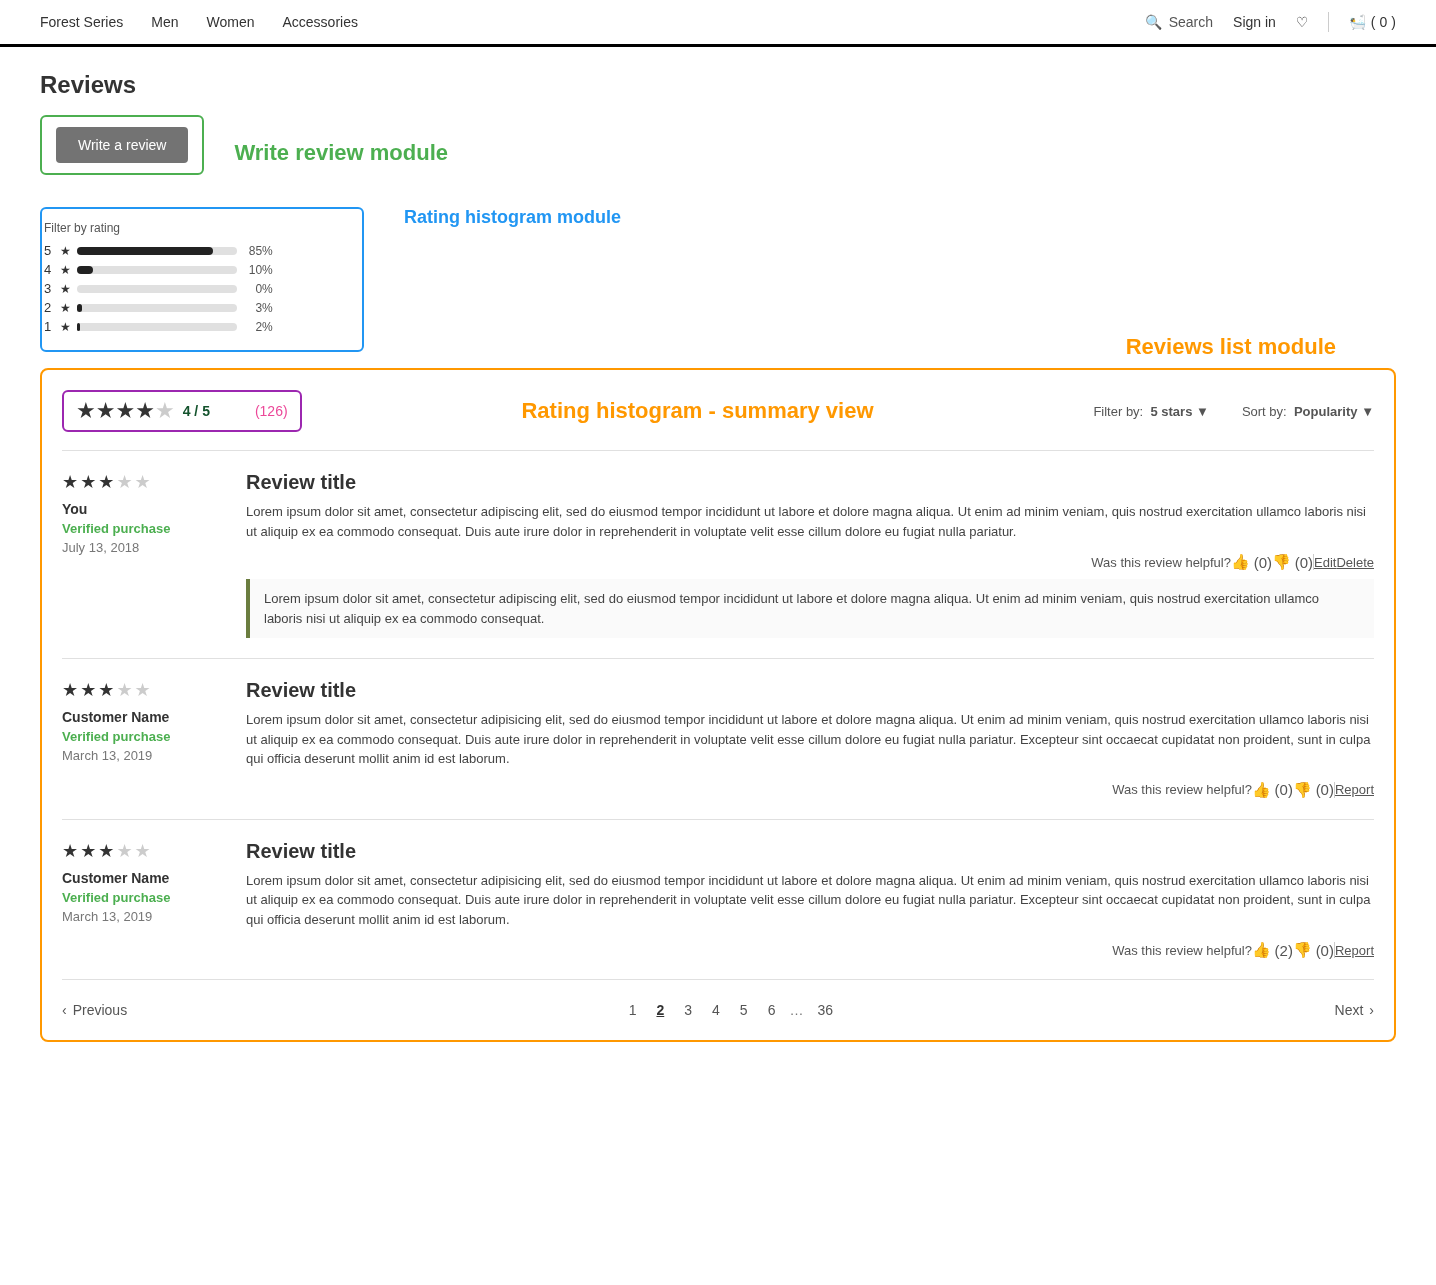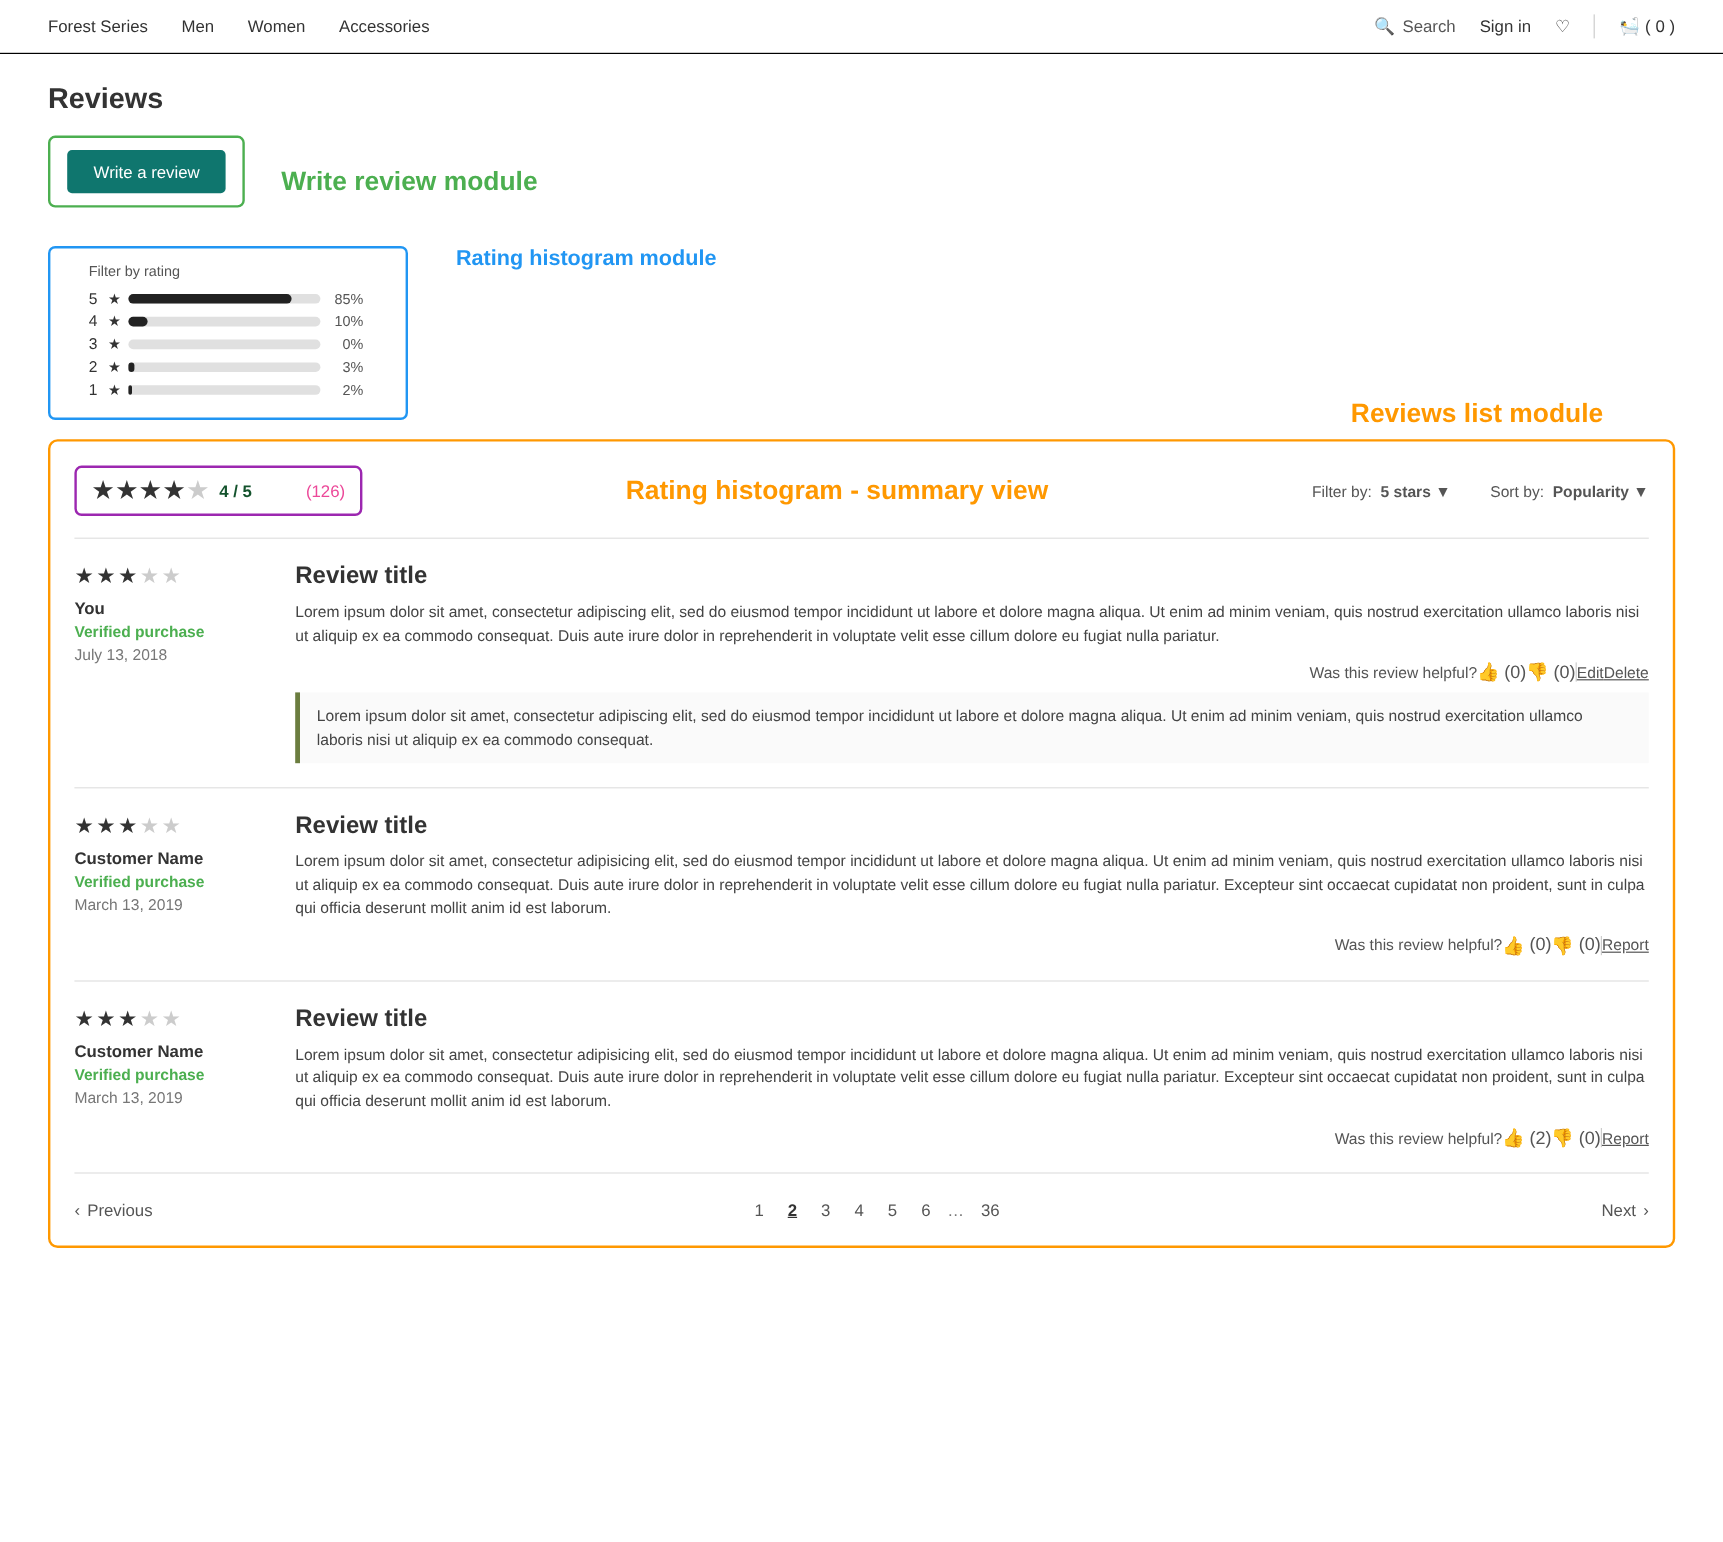--- a/index.html
+++ b/index.html
@@ -1,37 +1,37 @@
 <!DOCTYPE html>
 <html><head>
   <meta charset="utf-8">
   <style>
     * { box-sizing: border-box; margin: 0; padding: 0; }
     body { font-family: 'Segoe UI', Arial, sans-serif; font-size: 14px; color: #333; background: #fff; }
 
     
-    .nav { display: flex; align-items: center; justify-content: space-between; padding: 12px 40px; border-bottom: 1px solid #000000; }
+    .nav { display: flex; align-items: center; justify-content: space-between; padding: 12px 40px; border-bottom: 3px solid #000000; }
     .nav-left { display: flex; gap: 28px; align-items: center; }
     .nav-left a { text-decoration: none; color: #333; font-size: 14px; }
     .nav-right { display: flex; align-items: center; gap: 20px; }
     .nav-search { display: flex; align-items: center; gap: 6px; color: #555; font-size: 14px; cursor: pointer; }
     .nav-signin { font-size: 14px; color: #333; cursor: pointer; }
     .nav-divider { width: 1px; height: 20px; background: #ccc; }
 
     
     .page { padding: 24px 40px; }
     .page-title { font-size: 24px; font-weight: 600; margin-bottom: 16px; }
 
     
     .write-review-module { border: 2px solid #4caf50; border-radius: 6px; display: inline-block; padding: 10px 14px; margin-bottom: 16px; }
-    .write-review-btn { background: #0f766e; color: #fff; border: none; padding: 10px 22px; font-size: 14px; cursor: pointer; border-radius: 4px; }
+    .write-review-btn { background: #737373; color: #fff; border: none; padding: 10px 22px; font-size: 14px; cursor: pointer; border-radius: 4px; }
     .write-review-label { font-size: 22px; font-weight: 700; color: #4caf50; margin-left: 30px; display: inline-block; vertical-align: middle; }
 
     
-    .histogram-module { border: 2px solid #2196f3; border-radius: 6px; padding: 12px 32px; width: 300px; display: inline-block; vertical-align: top; }
+    .histogram-module { border: 2px solid #2196f3; border-radius: 6px; padding: 12px 2px; width: 324px; display: inline-block; vertical-align: top; }
     .histogram-title { font-size: 12px; color: #555; margin-bottom: 8px; }
     .hist-row { display: flex; align-items: center; gap: 6px; margin-bottom: 4px; }
     .hist-num { font-size: 13px; min-width: 10px; }
     .hist-star { color: #333; font-size: 12px; }
     .hist-bar-bg { width: 160px; height: 8px; background: #e0e0e0; border-radius: 4px; }
     .hist-bar-fill { height: 8px; background: #222; border-radius: 4px; }
     .hist-pct { font-size: 12px; color: #555; min-width: 30px; text-align: right; }
     .histogram-label { font-size: 18px; font-weight: 700; color: #2196f3; margin-left: 40px; display: inline-block; vertical-align: middle; }
 
     

